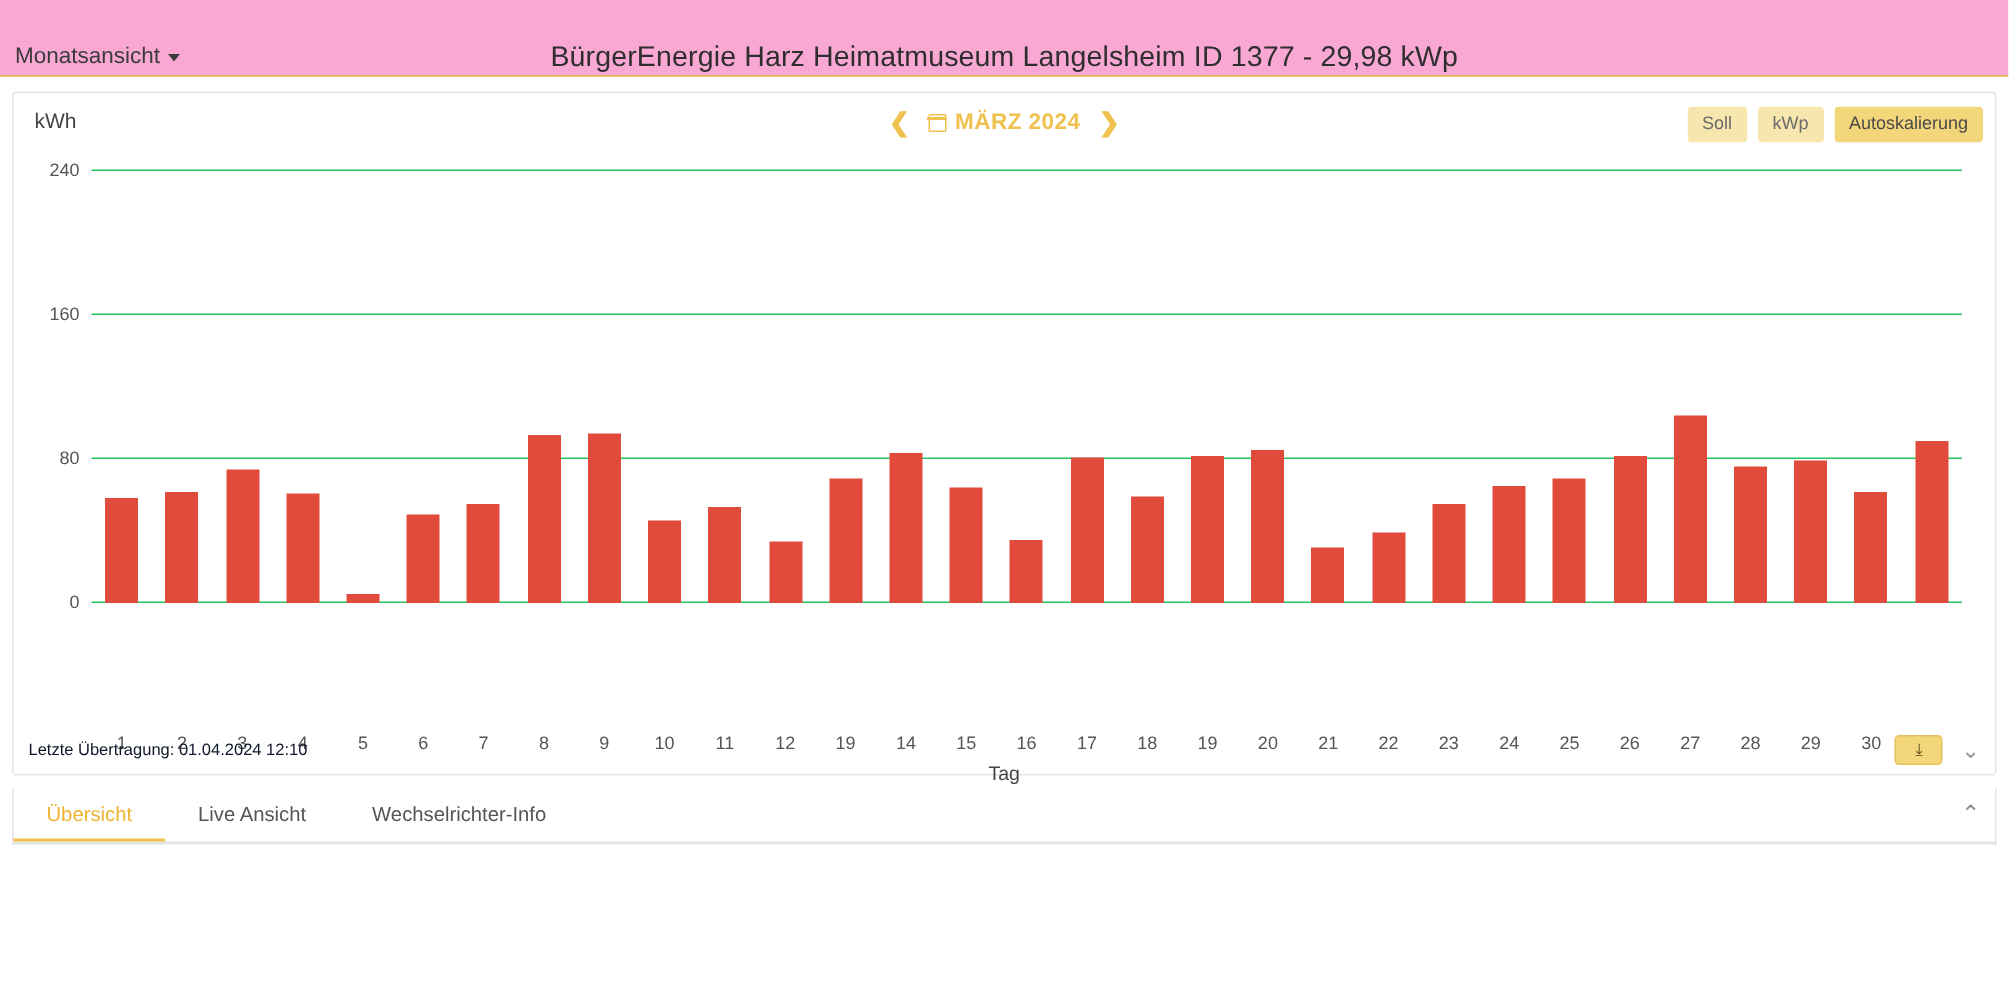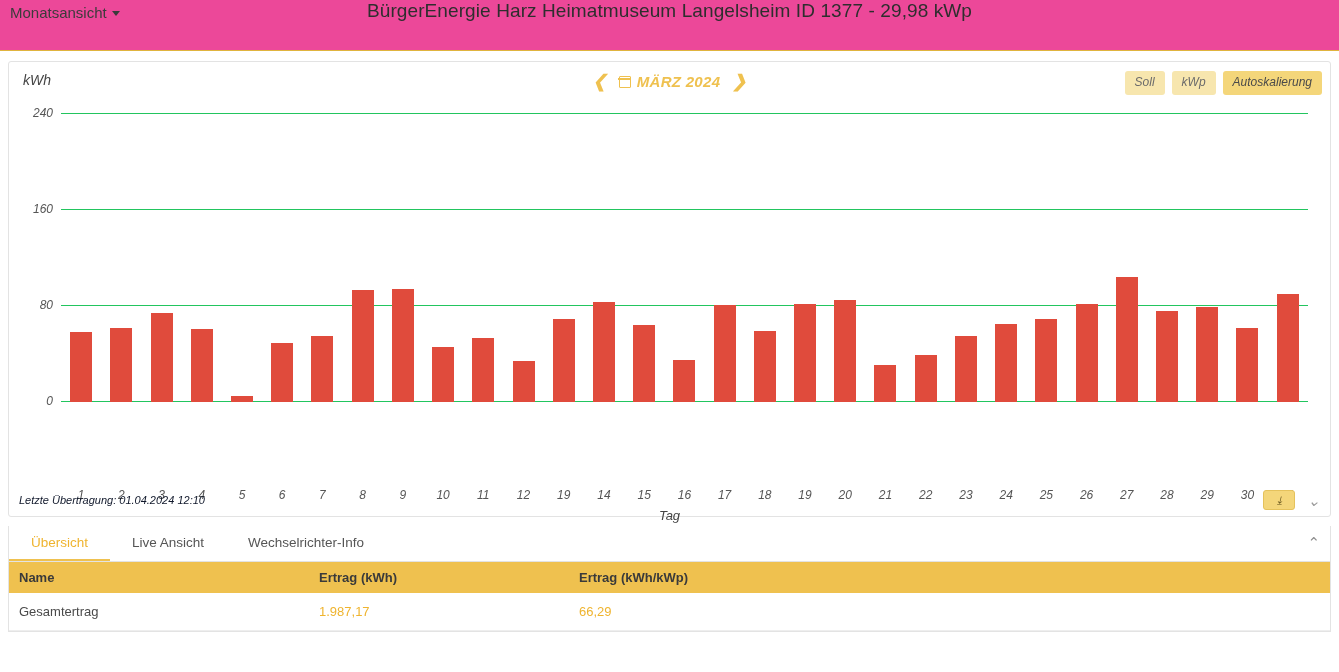--- a/index.html
+++ b/index.html
@@ -7,23 +7,23 @@
     margin: 0; padding: 0;
     width: 1339px; height: 672px;
     background: #ffffff;
     font-family: "Liberation Sans", sans-serif;
     overflow: hidden;
   }
 
   
   .topbar {
     height: 51px;
-    background: #ec4899;
-    display: flex;
-    align-items: flex-start;
+    background: #f9a8d4;
+    display: flex;
+    align-items: flex-end;
     position: relative;
     border-bottom: 1px solid #e0b43e;
   }
   .view-select {
     position: absolute;
     left: 4px;
     display: flex;
     align-items: center;
     gap: 5px;
     font-size: 15px;
@@ -48,21 +48,20 @@
   }
 
   
   .chart-card {
     margin: 10px 8px 0 8px;
     height: 456px;
     background: #fff;
     border: 1px solid #e3e3e3;
     border-radius: 3px;
     position: relative;
-    font-style: italic;
   }
   .chart-header {
     height: 40px;
     position: relative;
   }
   .unit-label {
     position: absolute;
     left: 14px; top: 10px;
     font-size: 14px;
     color: #444;
@@ -470,29 +469,13 @@
 </div>
 
 <div class="bottom-card">
   <div class="tabs">
     <div class="tab active">Übersicht</div>
     <div class="tab">Live Ansicht</div>
     <div class="tab">Wechselrichter-Info</div>
     <span class="collapse-chev">⌃</span>
   </div>
 
-  <table class="data">
-    <thead>
-      <tr>
-        <th class="col1">Name</th>
-        <th class="col2">Ertrag (kWh)</th>
-        <th>Ertrag (kWh/kWp)</th>
-      </tr>
-    </thead>
-    <tbody>
-      <tr>
-        <td>Gesamtertrag</td>
-        <td class="val">1.987,17</td>
-        <td class="val">66,29</td>
-      </tr>
-    </tbody>
-  </table>
 </div>
 
 </body></html>

